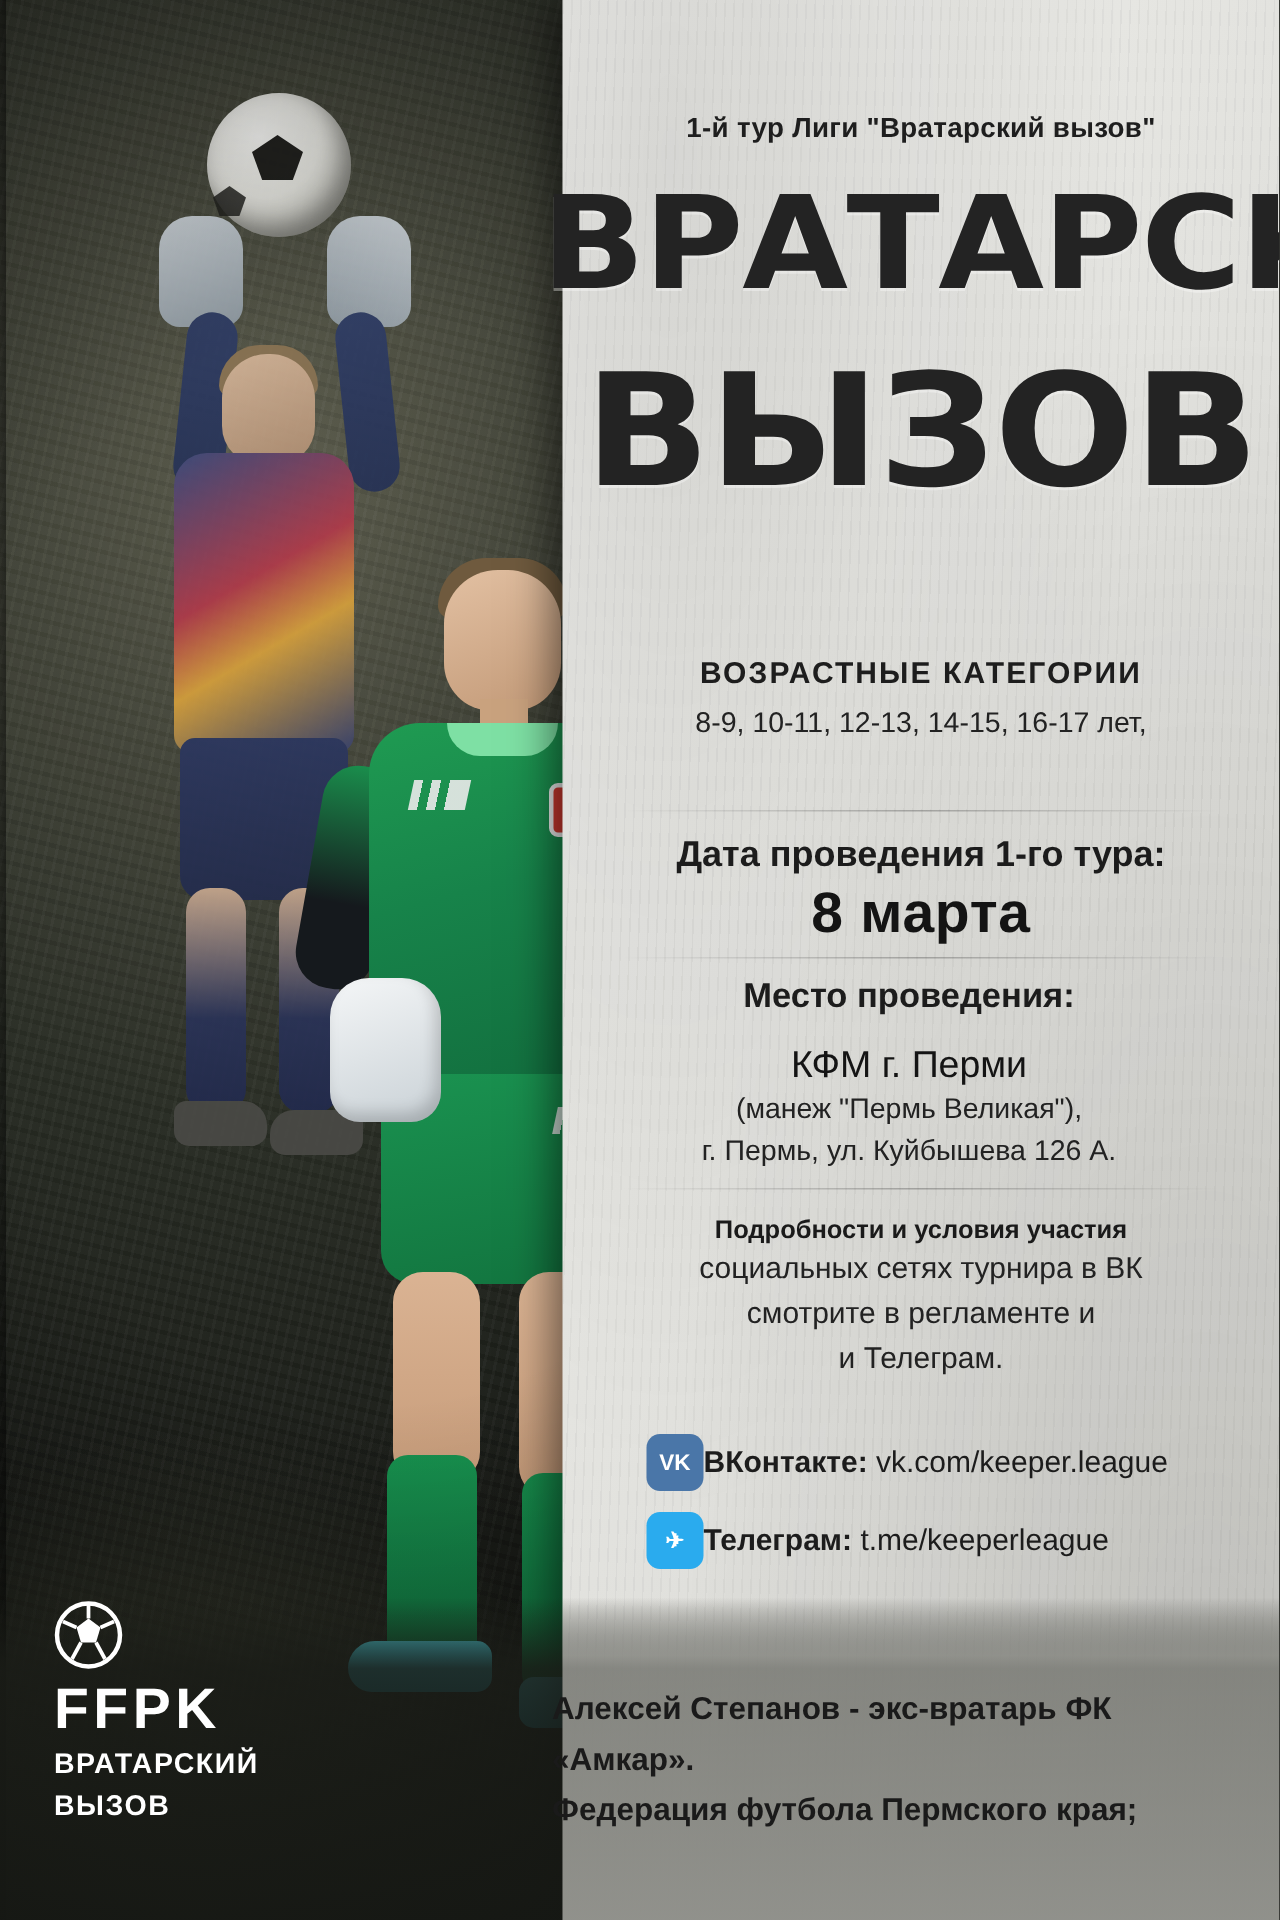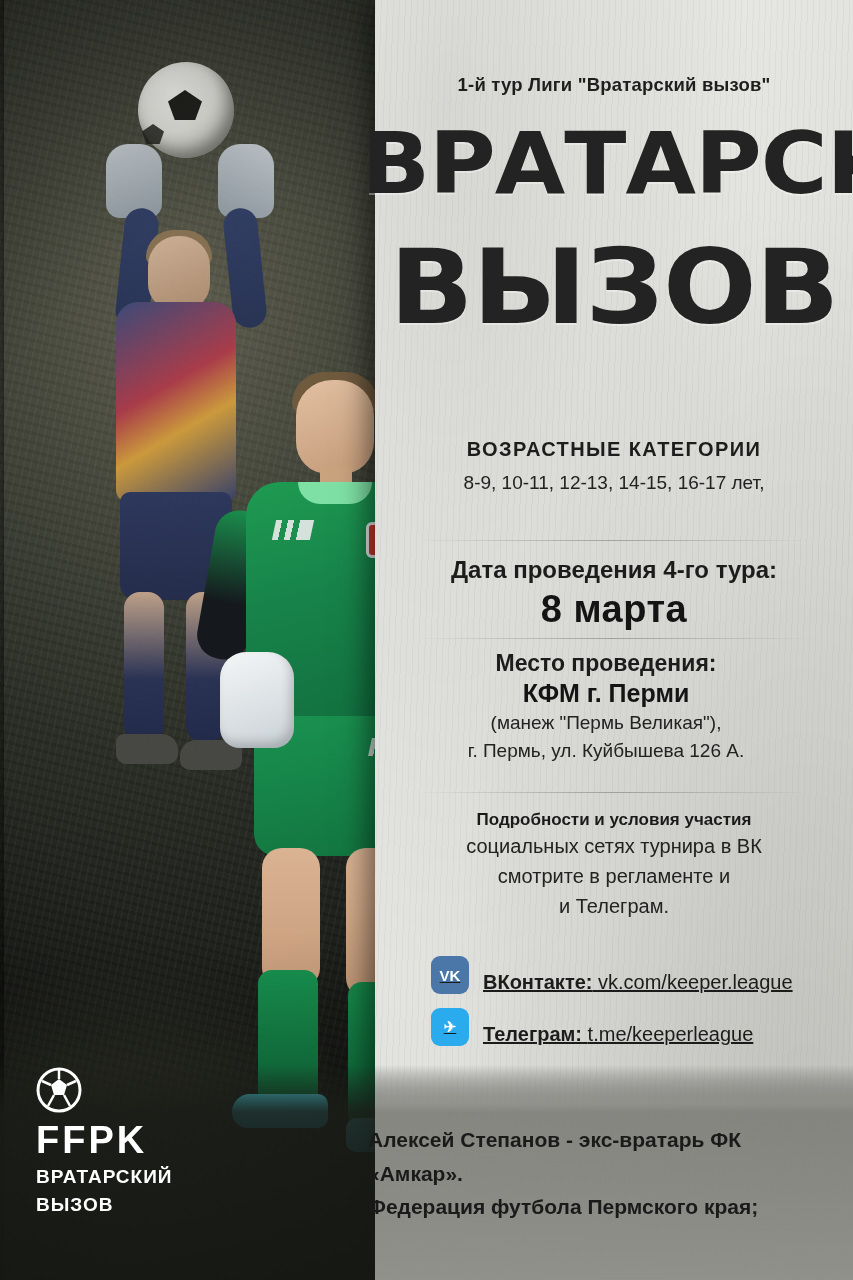--- a/index.html
+++ b/index.html
@@ -103,29 +103,29 @@
     position:absolute;left:40px;width:398px;height:1px;
     background:linear-gradient(90deg, rgba(60,60,60,0), rgba(60,60,60,.35), rgba(60,60,60,0));
   }
 
   .date-block{position:absolute;top:556px;left:0;width:478px;text-align:center;}
   .date-label{font-size:24px;font-weight:700;color:#1c1c1c;}
   .date-value{font-size:38px;font-weight:800;color:#141414;margin-top:4px;letter-spacing:.5px;}
 
   .place-block{position:absolute;top:650px;left:0;width:462px;text-align:center;}
   .place-label{font-size:23px;font-weight:700;color:#1c1c1c;}
-  .place-name{font-size:25px;font-weight:700;color:#141414;margin-top:2px;}
+  .place-name{font-size:25px;font-weight:400;color:#141414;margin-top:19px;}
   .place-sub{font-size:19px;color:#222;margin-top:3px;line-height:1.3;}
 
   .details-block{position:absolute;top:810px;left:0;width:478px;text-align:center;}
   .details-l1{font-size:17px;font-weight:700;color:#1a1a1a;}
   .details-l2{font-size:20px;color:#222;margin-top:3px;line-height:1.34;}
 
   .social{
-    position:absolute;left:56px;width:400px;display:flex;align-items:flex-end;gap:14px;text-decoration:underline;
+    position:absolute;left:56px;width:400px;display:flex;align-items:center;gap:0;
   }
   .social.vk{top:956px;}
   .social.tg{top:1008px;}
   .soc-icon{
     width:38px;height:38px;border-radius:9px;flex:0 0 auto;
     display:flex;align-items:center;justify-content:center;
     color:#fff;font-weight:800;font-size:15px;
   }
   .soc-icon.vk{background:#4a76a8;}
   .soc-icon.tg{background:#2aabee;}
@@ -273,21 +273,21 @@
     <div class="bigtitle l2">ВЫЗОВ</div>
 
     <div class="ages-wrap">
       <div class="ages-title">ВОЗРАСТНЫЕ КАТЕГОРИИ</div>
       <div class="ages-line">8-9, 10-11, 12-13, 14-15, 16-17 лет,</div>
     </div>
 
     <div class="sep" style="top:540px"></div>
 
     <div class="date-block">
-      <div class="date-label">Дата проведения 4-го тура:</div>
+      <div class="date-label">Дата проведения 1-го тура:</div>
       <div class="date-value">8 марта</div>
     </div>
 
     <div class="sep" style="top:638px"></div>
 
     <div class="place-block">
       <div class="place-label">Место проведения:</div>
       <div class="place-name">КФМ г. Перми</div>
       <div class="place-sub">(манеж "Пермь Великая"),</div>
       <div class="place-sub">г. Пермь, ул. Куйбышева 126 А.</div>

